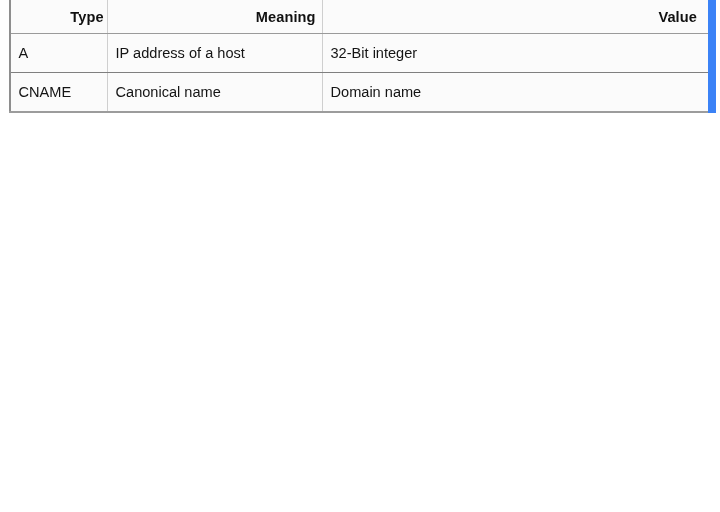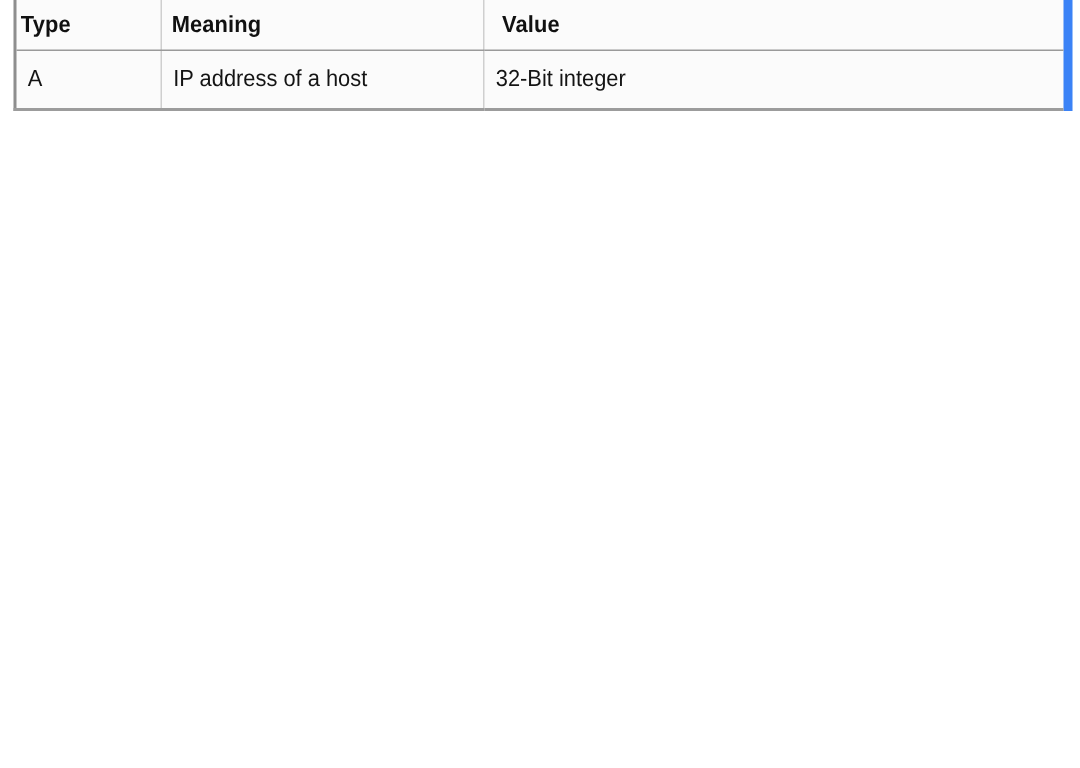--- a/index.html
+++ b/index.html
@@ -49,28 +49,28 @@
     padding: 0;
     vertical-align: middle;
     background: #fbfbfb;
   }
   table.dns-table th:first-child,
   table.dns-table td:first-child {
     border-left: 2px solid #8e8e8e;
   }
   table.dns-table th:last-child,
   table.dns-table td:last-child {
-    border-right: 6px solid #3b82f6;
+    border-right: 8px solid #3b82f6;
     margin-top: 16px;
   }
 
   
   thead th {
     height: 33px;
-    text-align: left;
+    text-align: right;
     font-weight: bold;
     font-size: 15.5px;
     color: #111111;
     letter-spacing: 0.1px;
     border-bottom: 1px solid #9a9a9a;
     font-stretch: condensed;
   }
 
   
   tbody td {
@@ -133,17 +133,28 @@
           <td>
               <span class="cell-pad">A</span>
             </td>
           <td>
               <span class="cell-pad">IP address of a host</span>
             </td>
           <td>
               <span class="cell-pad">32-Bit integer</span>
             </td>
         </tr>
+        <tr class="rule-light">
+          <td>
+              <span class="cell-pad">CNAME</span>
+            </td>
+          <td>
+              <span class="cell-pad">Canonical name</span>
+            </td>
+          <td>
+              <span class="cell-pad">Domain name</span>
+            </td>
+        </tr>
       </tbody>
     </table>
   </div>
 
 </div>
 
 </body></html>

